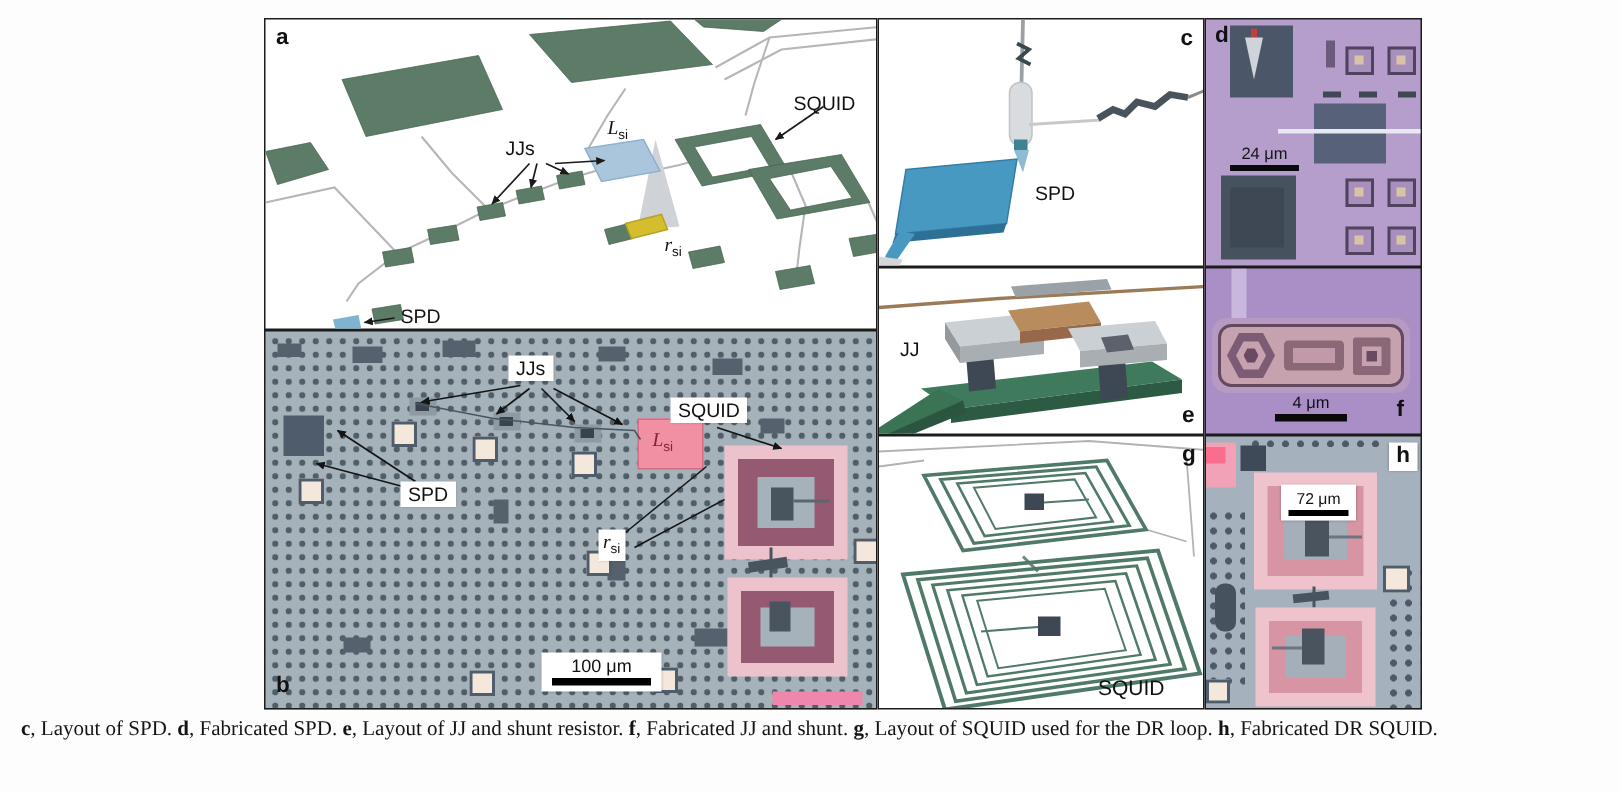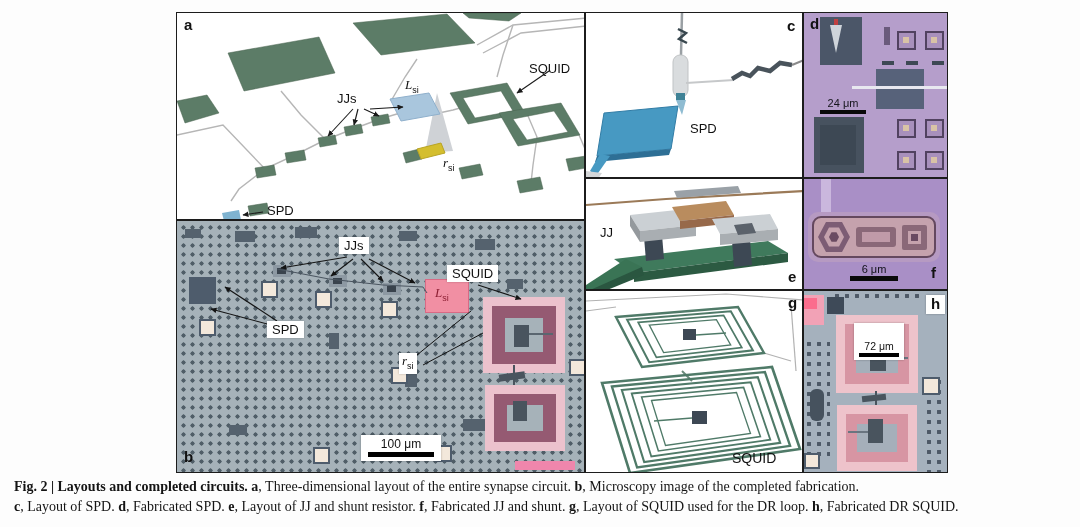--- a/index.html
+++ b/index.html
@@ -280,21 +280,21 @@
         <div class="abs" style="left:42px;top:9px;width:40px;height:20px;background:#8a6878;border-radius:3px;">
           <div class="abs" style="left:6px;top:5px;width:28px;height:10px;background:#c09aa8;"></div>
         </div>
         <div class="abs" style="left:88px;top:7px;width:25px;height:25px;background:#8a6878;border-radius:2px;">
           <div class="abs" style="left:6px;top:6px;width:13px;height:13px;background:#c5a2ad;">
             <div class="abs" style="left:3px;top:3px;width:7px;height:7px;background:#6a4a62;"></div>
           </div>
         </div>
       </div>
       <div class="scaleplain" style="left:46px;top:84px;width:48px;font-weight:normal;color:#101018;">
-        <span>6 μm</span>
+        <span>4 μm</span>
         <div class="sbar2" style="height:4.5px;"></div>
       </div>
       <span class="plet" style="left:127px;top:86px;">f</span>
     </div>
 
     <div class="panel" id="pg">
       <svg viewBox="0 0 218 183" width="218" height="183">
         <g stroke="#b2b2b2" stroke-width="1.2" fill="none">
           <path d="M0,10 L140,3 L218,9"></path>
           <path d="M205,14 L210,80"></path>
@@ -334,21 +334,21 @@
       </div>
       <div class="abs" style="left:23px;top:6px;width:17px;height:17px;background:#3e4a58;"></div>
       <div class="abs" style="left:6px;top:98px;width:14px;height:32px;background:#46525e;border-radius:6px;"></div>
 
       <div class="abs" style="left:32px;top:24px;width:82px;height:78px;background:#eec3cb;">
         <div class="abs" style="left:9px;top:9px;width:64px;height:60px;background:#d795a3;"></div>
         <div class="abs" style="left:20px;top:20px;width:42px;height:38px;background:#a5afba;"></div>
         <div class="abs" style="left:34px;top:32px;width:16px;height:24px;background:#49545e;"></div>
         <div class="abs" style="left:50px;top:42px;width:22px;height:2px;background:#6a7580;"></div>
       </div>
-      <div class="scalebox" style="left:50px;top:32px;width:40px;font-size:10.5px;padding:17px 5px 3px;">
+      <div class="scalebox" style="left:50px;top:32px;width:40px;font-size:10.5px;padding:4px 5px 3px;">
         <span>72 μm</span>
         <div class="sbar" style="height:4px;"></div>
       </div>
       <div class="abs" style="left:71px;top:100px;width:2px;height:14px;background:#49545e;"></div>
       <div class="abs" style="left:58px;top:104px;width:24px;height:6px;background:#49545e;transform:rotate(-6deg);"></div>
 
       <div class="abs" style="left:33px;top:114px;width:80px;height:66px;background:#eec3cb;">
         <div class="abs" style="left:9px;top:9px;width:62px;height:48px;background:#d795a3;"></div>
         <div class="abs" style="left:20px;top:19px;width:40px;height:28px;background:#a5afba;"></div>
         <div class="abs" style="left:31px;top:14px;width:15px;height:24px;background:#49545e;"></div>
@@ -357,16 +357,15 @@
       <div class="cream" style="left:118px;top:86px;width:14px;height:14px;"></div>
       <div class="cream" style="left:0;top:162px;width:12px;height:12px;"></div>
       <div class="abs" style="left:122px;top:4px;width:19px;height:19px;background:#fff;box-shadow:0 0 2px rgba(0,0,0,.3);text-align:center;">
         <span class="plet" style="position:static;">h</span>
       </div>
     </div>
 
   </div>
 
   <div class="caption">
-    <div><span style="font-weight: bold;">Fig. 2 | Layouts and completed circuits. </span><span style="font-weight: bold;">a</span><span>, Three-dimensional layout of the entire synapse circuit. </span><span style="font-weight: bold;">b</span><span>, Microscopy image of the completed fabrication.</span></div>
     <div><span style="font-weight: bold;">c</span><span>, Layout of SPD. </span><span style="font-weight: bold;">d</span><span>, Fabricated SPD. </span><span style="font-weight: bold;">e</span><span>, Layout of JJ and shunt resistor. </span><span style="font-weight: bold;">f</span><span>, Fabricated JJ and shunt. </span><span style="font-weight: bold;">g</span><span>, Layout of SQUID used for the DR loop. </span><span style="font-weight: bold;">h</span><span>, Fabricated DR SQUID.</span></div>
   </div>
 </div>
 
 </body></html>

